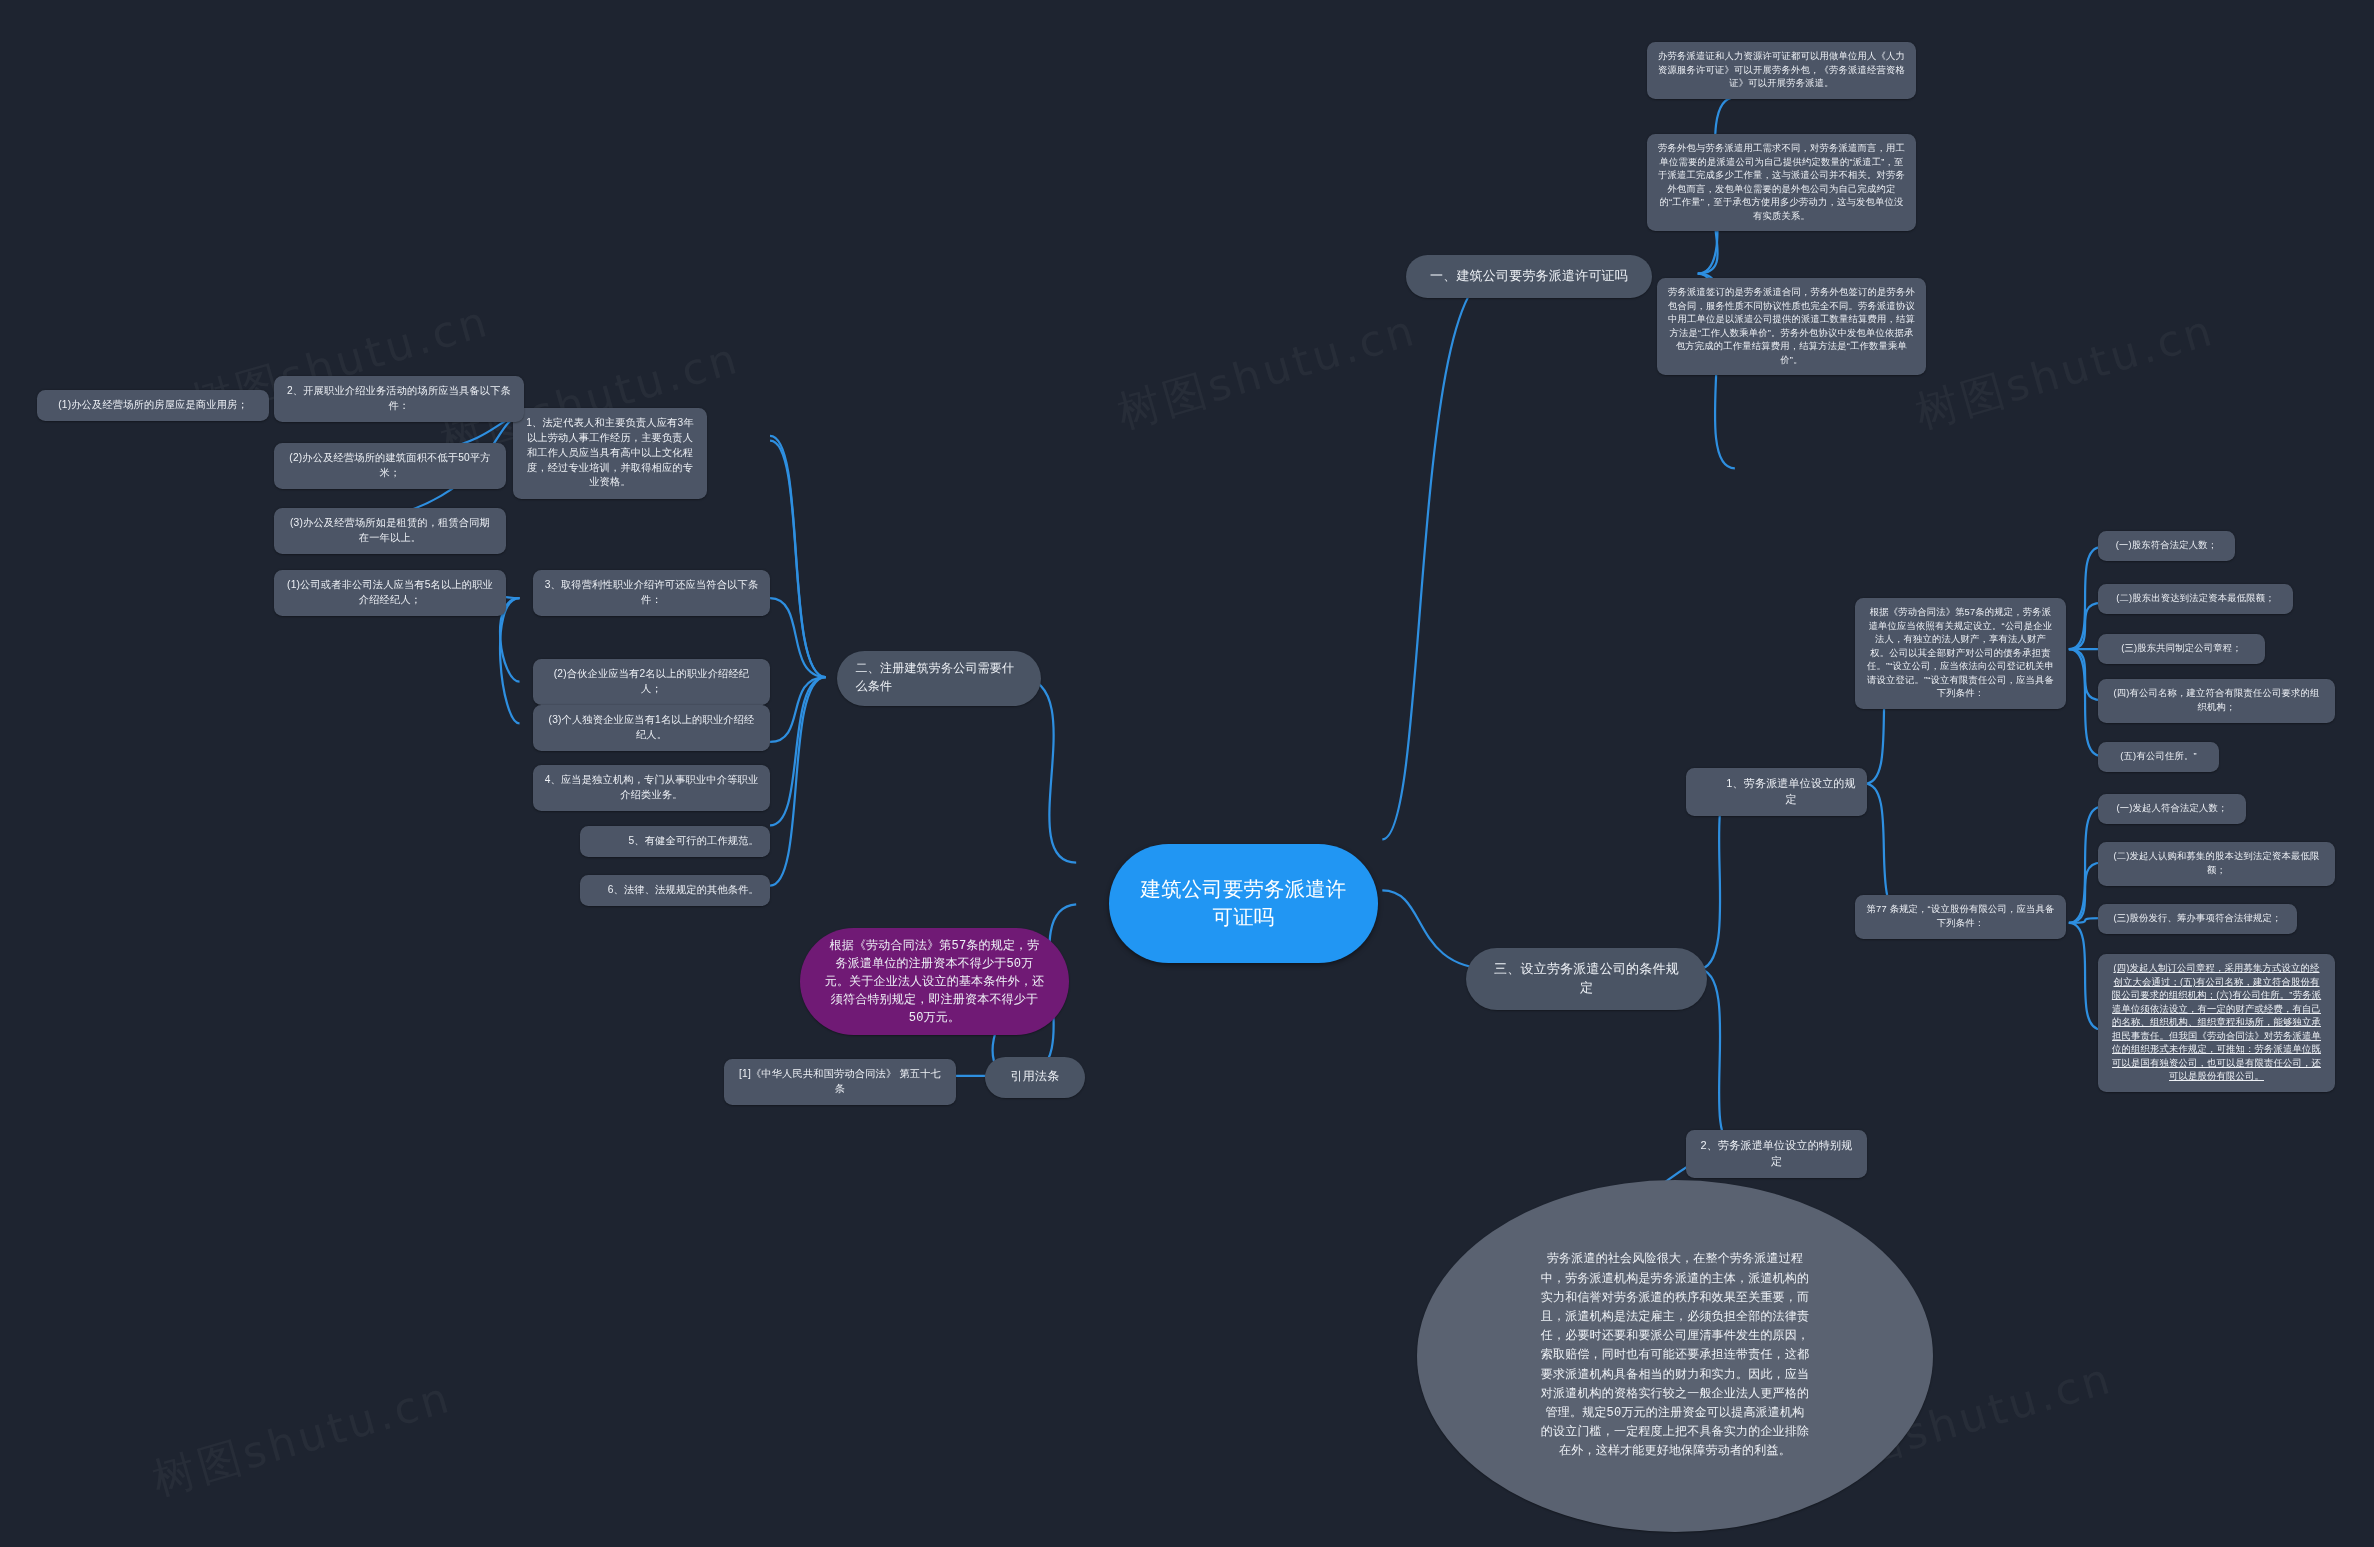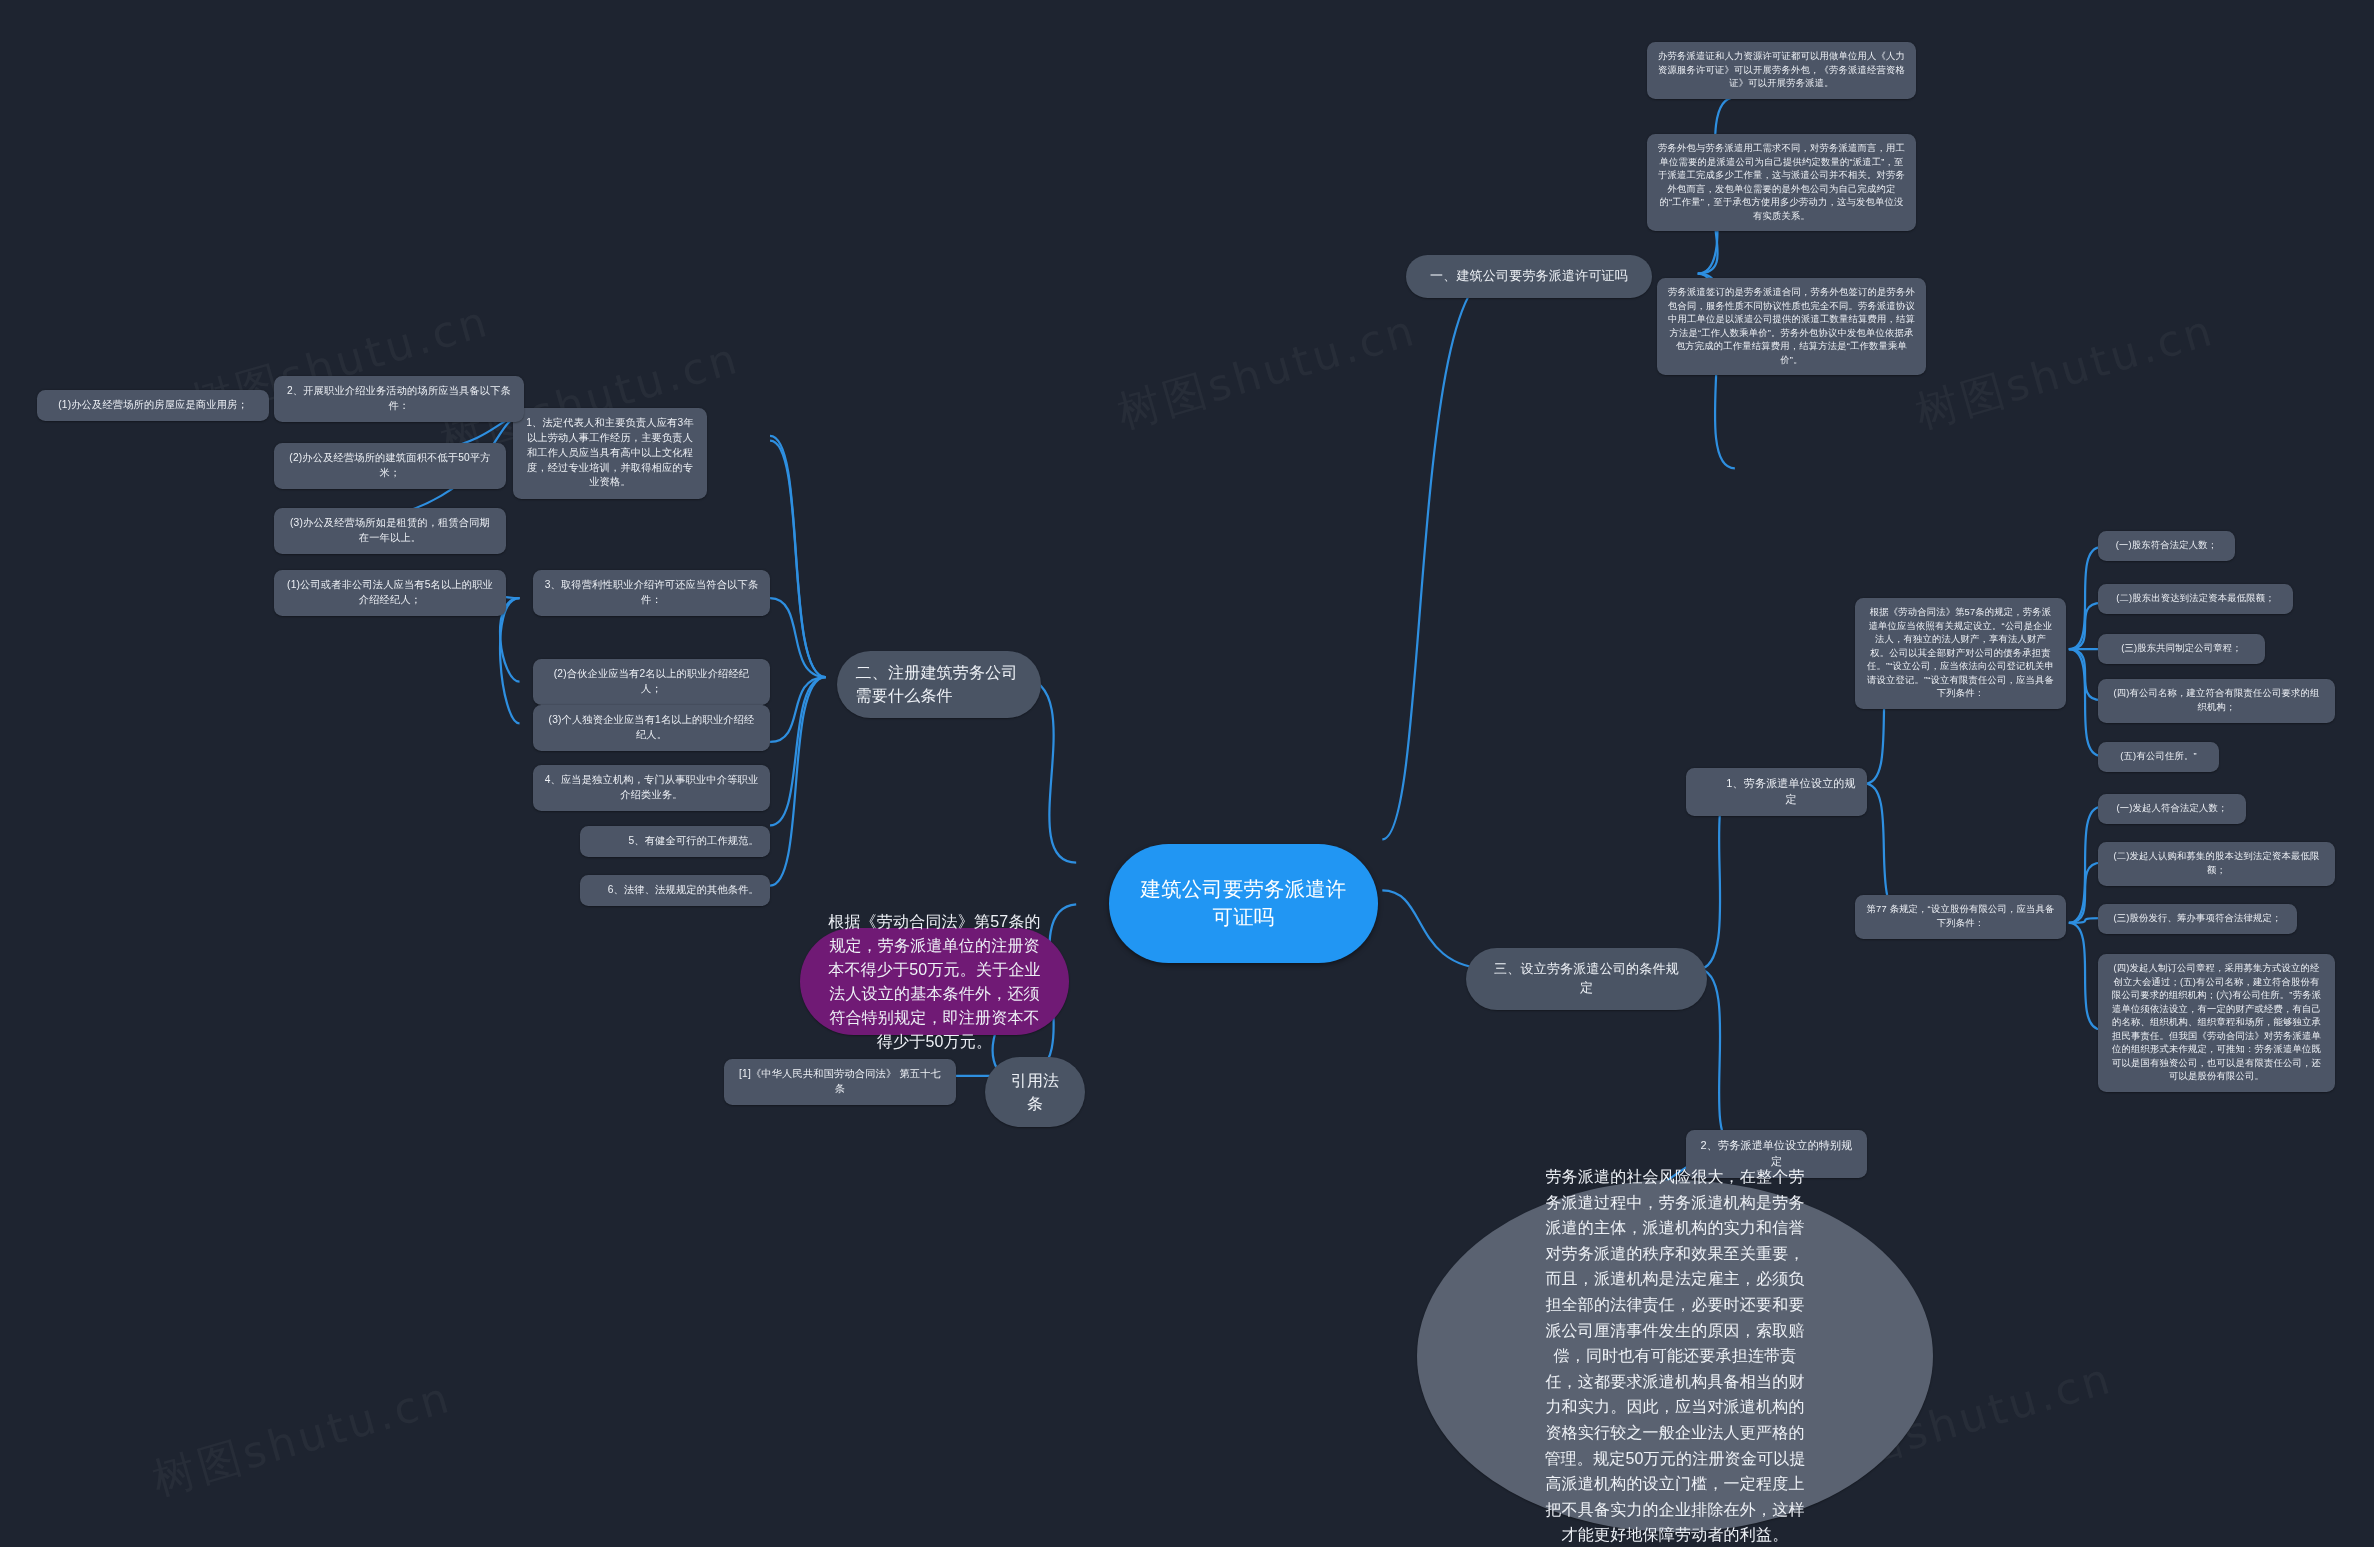--- a/index.html
+++ b/index.html
@@ -36,21 +36,21 @@
   .node.round { border-radius:54px; background:#701a75; text-align:center; display:flex; align-items:center; justify-content:center; padding:11px 24px;}
   .node.root {
     background:#2196f3; color:#ffffff;
     border-radius:927px; text-align:center;
     font-size:20.4px; line-height:1.35; padding:32px 24px;
     box-shadow:0 1.9px 5.6px rgba(0,0,0,.45);
   }
   .fs10 { font-size:9.3px; }
   .fs11 { font-size:10.2px; }
   .fs12 { font-size:11px; }
-  .fs13 { font-size:16px; }
+  .fs13 { font-size:12px;font-family:Liberation Mono, monospace; }
   .fs14 { font-size:13px; }
 </style>
 </head>
 <body>
 
 <div id="canvas">
 
   <div class="wm" style="left:186px;  top:334px;">树图shutu.cn</div>
   <div class="wm" style="left:436px;  top:371px;">树图shutu.cn</div>
   <div class="wm" style="left:1113px; top:343px;">树图shutu.cn</div>
@@ -218,21 +218,21 @@
 
   <div class="node fs10" style="left:2098px; top:794px; width:148px;">
     <span>(一)发起人符合法定人数；</span>
   </div>
   <div class="node fs10" style="left:2098px; top:842px; width:237px;">
     <span>(二)发起人认购和募集的股本达到法定资本最低限额；</span>
   </div>
   <div class="node fs10" style="left:2098px; top:904px; width:199px;">
     <span>(三)股份发行、筹办事项符合法律规定；</span>
   </div>
-  <div class="node fs10" style="left:2098px; top:954px; width:237px;">
+  <div class="node fs10" style="left:2098px; top:954px; width:237px;text-decoration:underline;">
     <span>(四)发起人制订公司章程，采用募集方式设立的经创立大会通过；(五)有公司名称，建立符合股份有限公司要求的组织机构；(六)有公司住所。”劳务派遣单位须依法设立，有一定的财产或经费，有自己的名称、组织机构、组织章程和场所，能够独立承担民事责任。但我国《劳动合同法》对劳务派遣单位的组织形式未作规定，可推知：劳务派遣单位既可以是国有独资公司，也可以是有限责任公司，还可以是股份有限公司。</span>
   </div>
 
   <div class="node ell fs13" style="left:1417px; top:1180px; width:516px; height:352px; line-height:1.6;">
     <span style="display:block; width:269px;">劳务派遣的社会风险很大，在整个劳务派遣过程中，劳务派遣机构是劳务派遣的主体，派遣机构的实力和信誉对劳务派遣的秩序和效果至关重要，而且，派遣机构是法定雇主，必须负担全部的法律责任，必要时还要和要派公司厘清事件发生的原因，索取赔偿，同时也有可能还要承担连带责任，这都要求派遣机构具备相当的财力和实力。因此，应当对派遣机构的资格实行较之一般企业法人更严格的管理。规定50万元的注册资金可以提高派遣机构的设立门槛，一定程度上把不具备实力的企业排除在外，这样才能更好地保障劳动者的利益。</span>
   </div>
 
 </div>
 
 

